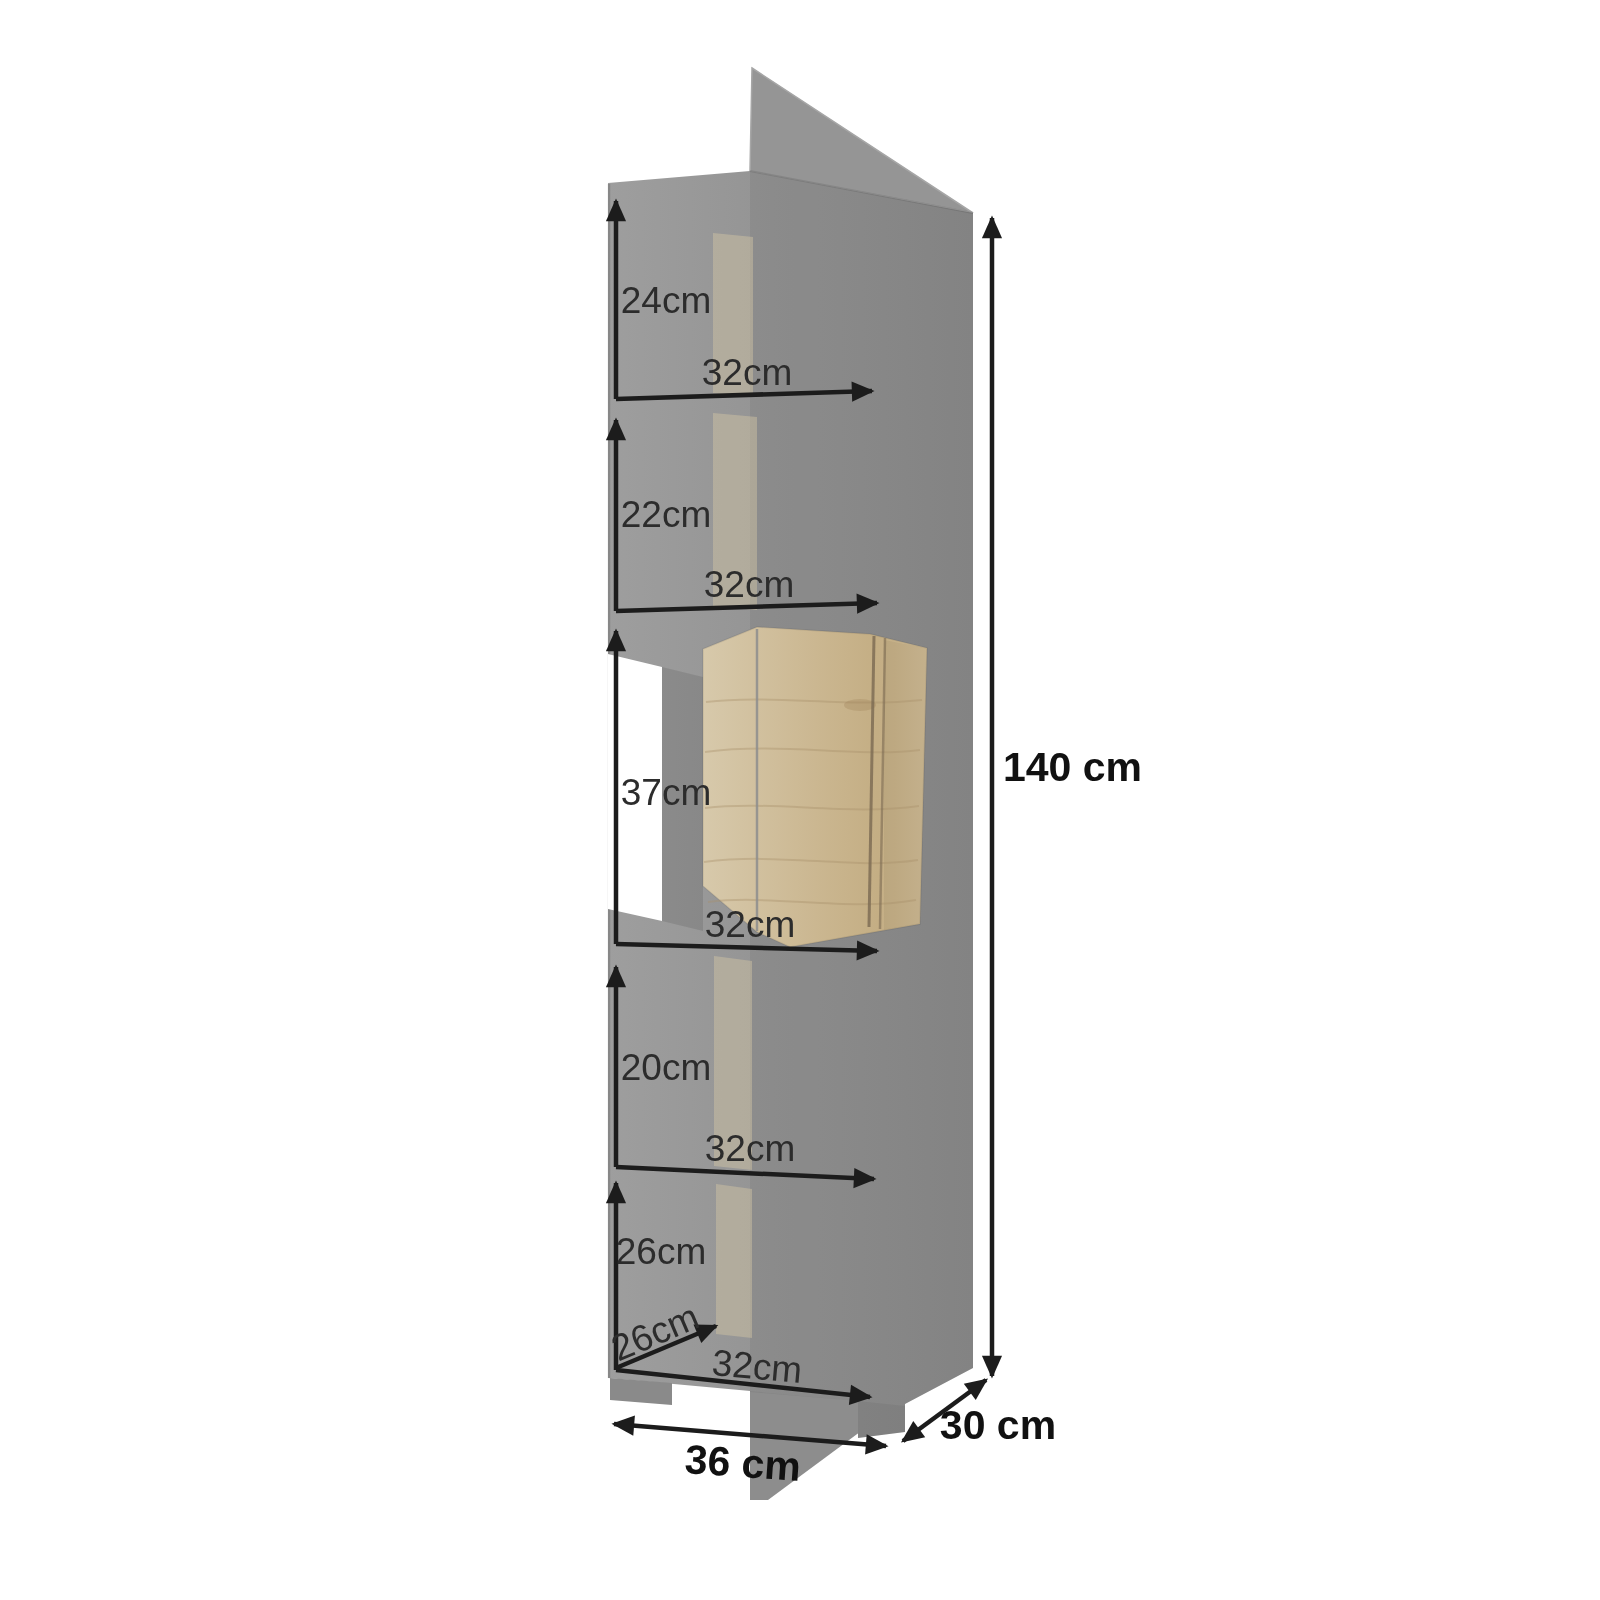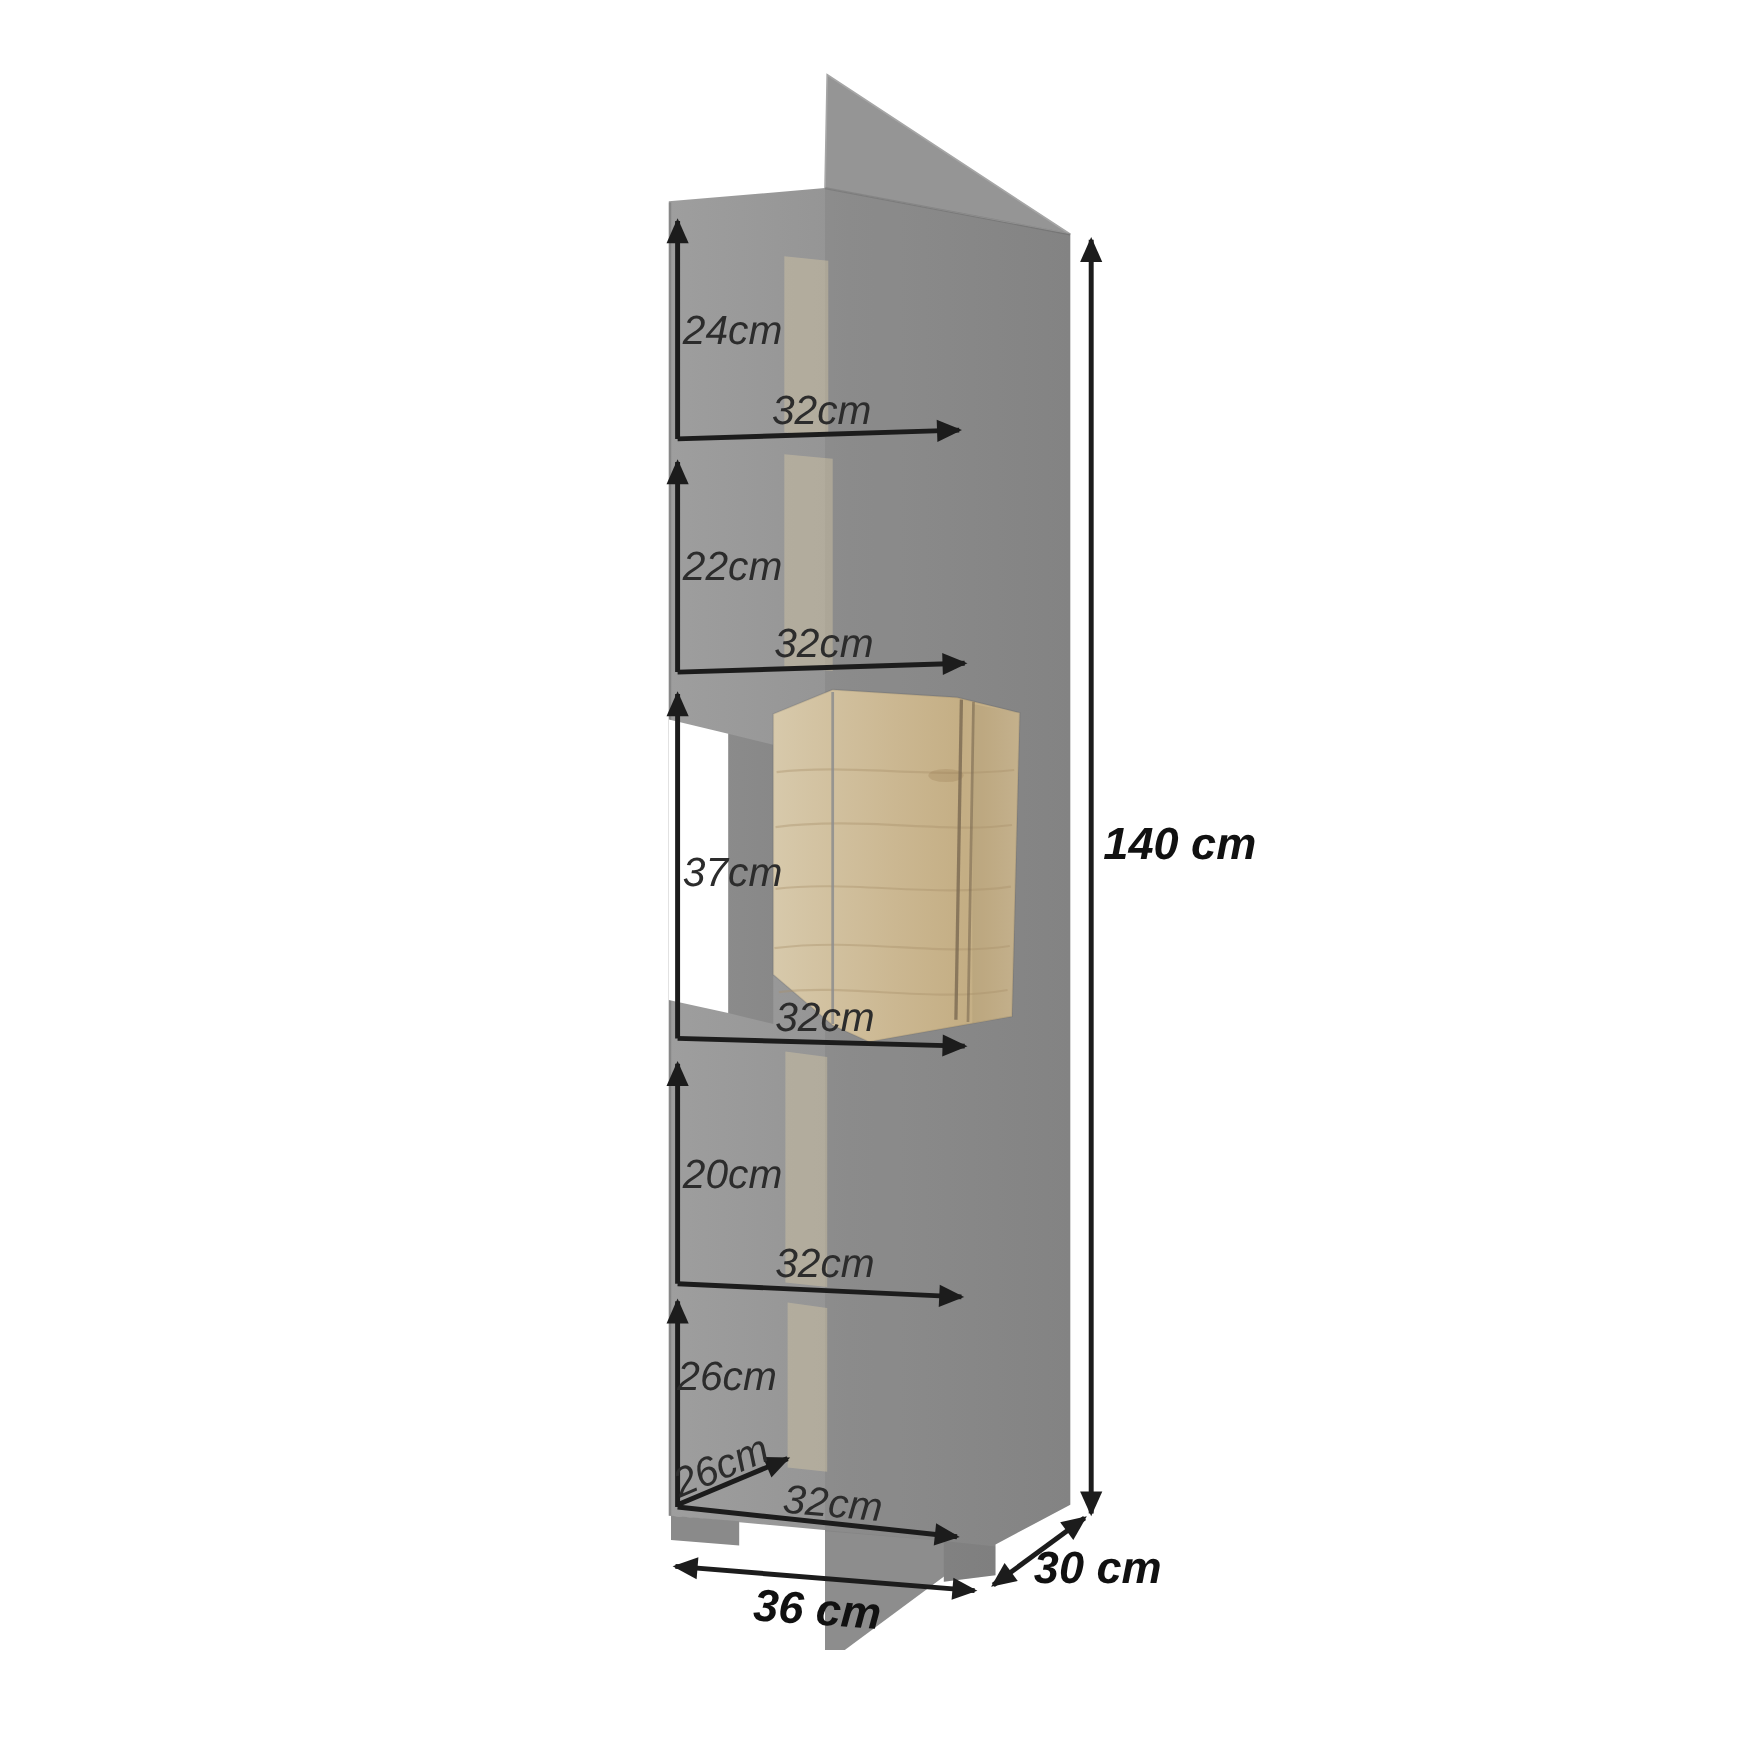--- a/index.html
+++ b/index.html
@@ -3,21 +3,21 @@
 <meta charset="utf-8">
 <style>
   html, body {
     margin: 0;
     padding: 0;
     background: #ffffff;
     width: 1600px;
     height: 1600px;
     font-family: "Liberation Sans", sans-serif;
   }
-  #stage { width: 1600px; height: 1528px; position: relative; font-style: italic; }
+  #stage { width: 1600px; height: 1528px; position: relative; }
   svg { display: block; }
   text.dim-label {
     font-family: "Liberation Sans", sans-serif;
     font-size: 37px;
     font-weight: 500;
     fill: #2c2c2c;
   }
   text.dim-label-bold {
     font-family: "Liberation Sans", sans-serif;
     font-size: 41px;

